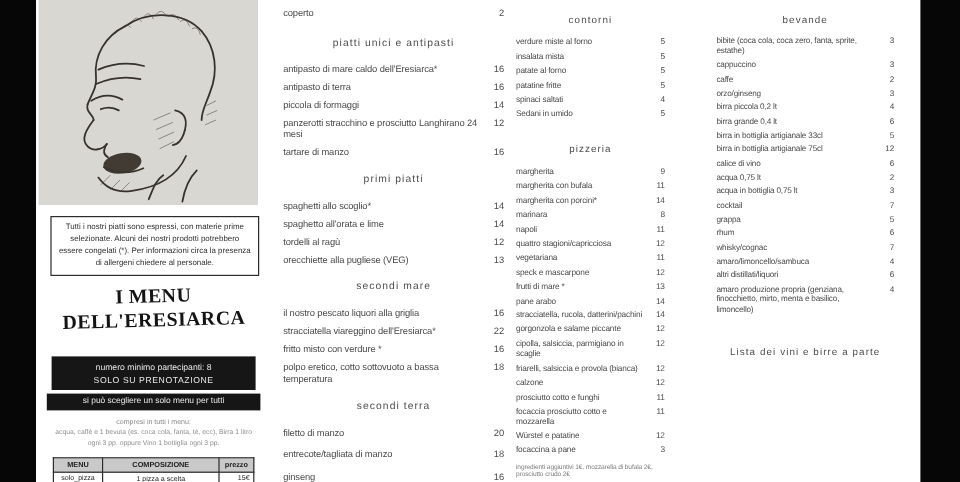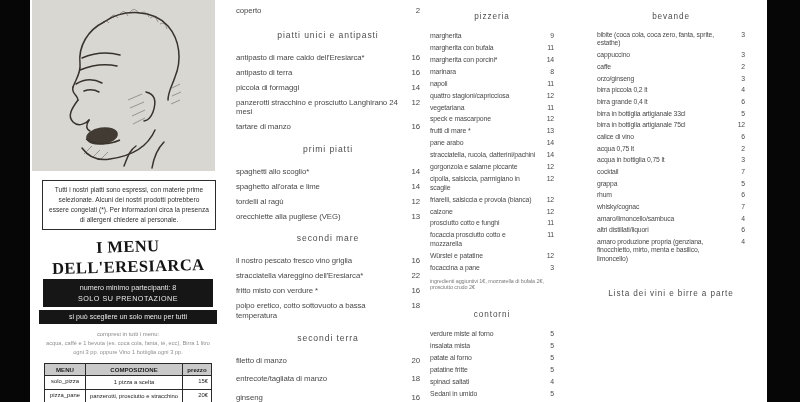--- a/index.html
+++ b/index.html
@@ -10,21 +10,21 @@
   .letterbox.right{right:0;width:33px;}
 
   
   .left-panel{position:absolute;left:30px;top:0;width:196px;}
   .artwork{width:183px;height:171px;margin-left:2px;display:block;}
   .notice{margin:9px 10px 0 12px;border:1px solid #2c2c2c;padding:4px 5px;
           font-size:6.6px;line-height:1.5;text-align:center;color:#2f2f2f;background:#fff;}
   .menu-title{margin-top:7px;text-align:center;font-family:"Liberation Serif",serif;
           font-size:16.5px;font-weight:700;letter-spacing:.4px;color:#141414;
           transform:rotate(-1.6deg);}
-  .banner{width:158px;margin:2px auto 0;background:#161616;color:#e8e8e8;
+  .banner{width:158px;margin:20px auto 0;background:#161616;color:#e8e8e8;
           text-align:center;font-size:7.2px;line-height:1.55;padding:3px 6px;}
   .banner .u{letter-spacing:.5px;}
   .banner2{width:170px;margin:3px auto 0;background:#161616;color:#e8e8e8;
           text-align:center;font-size:7px;line-height:1.4;padding:2px 4px;}
   .included-heading{margin-top:7px;text-align:center;font-size:5.9px;color:#8a8a8a;}
   .included-text{margin:2px 14px 0;text-align:center;font-size:5.7px;line-height:1.55;color:#8f8f8f;}
 
   table.menu-table{margin:7px auto 0;width:168px;border-collapse:collapse;
           font-size:5.9px;color:#1d1d1d;background:#fff;}
   table.menu-table th,table.menu-table td{border:1px solid #2a2a2a;padding:2px 3px;vertical-align:top;}
@@ -177,21 +177,21 @@
             <span class="item-price" data-name="item-price">12</span>
           </div>
           <div class="item-row" data-name="menu-item">
             <span class="item-name" data-name="item-name">orecchiette alla pugliese (VEG)</span>
             <span class="item-price" data-name="item-price">13</span>
           </div>
         </div>
         <div class="section" data-name="menu-section">
           <div class="section-heading" data-name="section-heading">secondi mare</div>
           <div class="item-row" data-name="menu-item">
-            <span class="item-name" data-name="item-name">il nostro pescato fresco vino griglia</span>
+            <span class="item-name" data-name="item-name">il nostro pescato liquori alla griglia</span>
             <span class="item-price" data-name="item-price">16</span>
           </div>
           <div class="item-row" data-name="menu-item">
             <span class="item-name" data-name="item-name">stracciatella viareggino dell'Eresiarca*</span>
             <span class="item-price" data-name="item-price">22</span>
           </div>
           <div class="item-row" data-name="menu-item">
             <span class="item-name" data-name="item-name">fritto misto con verdure *</span>
             <span class="item-price" data-name="item-price">16</span>
           </div>
@@ -211,20 +211,47 @@
             <span class="item-price" data-name="item-price">18</span>
           </div>
           <div class="item-row" data-name="menu-item">
             <span class="item-name" data-name="item-name">ginseng</span>
             <span class="item-price" data-name="item-price">16</span>
           </div>
         </div>
       </section>
       <section class="menu-col" data-name="column-contorni-pizzeria">
         <div class="section" data-name="menu-section">
+          <div class="section-heading" data-name="section-heading">contorni</div>
+          <div class="item-row" data-name="menu-item">
+            <span class="item-name" data-name="item-name">verdure miste al forno</span>
+            <span class="item-price" data-name="item-price">5</span>
+          </div>
+          <div class="item-row" data-name="menu-item">
+            <span class="item-name" data-name="item-name">insalata mista</span>
+            <span class="item-price" data-name="item-price">5</span>
+          </div>
+          <div class="item-row" data-name="menu-item">
+            <span class="item-name" data-name="item-name">patate al forno</span>
+            <span class="item-price" data-name="item-price">5</span>
+          </div>
+          <div class="item-row" data-name="menu-item">
+            <span class="item-name" data-name="item-name">patatine fritte</span>
+            <span class="item-price" data-name="item-price">5</span>
+          </div>
+          <div class="item-row" data-name="menu-item">
+            <span class="item-name" data-name="item-name">spinaci saltati</span>
+            <span class="item-price" data-name="item-price">4</span>
+          </div>
+          <div class="item-row" data-name="menu-item">
+            <span class="item-name" data-name="item-name">Sedani in umido</span>
+            <span class="item-price" data-name="item-price">5</span>
+          </div>
+        </div>
+        <div class="section" data-name="menu-section">
           <div class="section-heading" data-name="section-heading">pizzeria</div>
           <div class="item-row" data-name="menu-item">
             <span class="item-name" data-name="item-name">margherita</span>
             <span class="item-price" data-name="item-price">9</span>
           </div>
           <div class="item-row" data-name="menu-item">
             <span class="item-name" data-name="item-name">margherita con bufala</span>
             <span class="item-price" data-name="item-price">11</span>
           </div>
           <div class="item-row" data-name="menu-item">
@@ -289,47 +316,20 @@
           </div>
           <div class="item-row" data-name="menu-item">
             <span class="item-name" data-name="item-name">Würstel e patatine</span>
             <span class="item-price" data-name="item-price">12</span>
           </div>
           <div class="item-row" data-name="menu-item">
             <span class="item-name" data-name="item-name">focaccina a pane</span>
             <span class="item-price" data-name="item-price">3</span>
           </div>
           <div class="footnote" data-name="pizzeria-footnote">ingredienti aggiuntivi 1€, mozzarella di bufala 2€, prosciutto crudo 2€</div>
-        </div>
-        <div class="section" data-name="menu-section">
-          <div class="section-heading" data-name="section-heading">contorni</div>
-          <div class="item-row" data-name="menu-item">
-            <span class="item-name" data-name="item-name">verdure miste al forno</span>
-            <span class="item-price" data-name="item-price">5</span>
-          </div>
-          <div class="item-row" data-name="menu-item">
-            <span class="item-name" data-name="item-name">insalata mista</span>
-            <span class="item-price" data-name="item-price">5</span>
-          </div>
-          <div class="item-row" data-name="menu-item">
-            <span class="item-name" data-name="item-name">patate al forno</span>
-            <span class="item-price" data-name="item-price">5</span>
-          </div>
-          <div class="item-row" data-name="menu-item">
-            <span class="item-name" data-name="item-name">patatine fritte</span>
-            <span class="item-price" data-name="item-price">5</span>
-          </div>
-          <div class="item-row" data-name="menu-item">
-            <span class="item-name" data-name="item-name">spinaci saltati</span>
-            <span class="item-price" data-name="item-price">4</span>
-          </div>
-          <div class="item-row" data-name="menu-item">
-            <span class="item-name" data-name="item-name">Sedani in umido</span>
-            <span class="item-price" data-name="item-price">5</span>
-          </div>
         </div>
       </section>
       <section class="menu-col" data-name="column-bevande">
         <div class="section" data-name="menu-section">
           <div class="section-heading" data-name="section-heading">bevande</div>
           <div class="item-row" data-name="menu-item">
             <span class="item-name" data-name="item-name">bibite (coca cola, coca zero, fanta, sprite, estathe)</span>
             <span class="item-price" data-name="item-price">3</span>
           </div>
           <div class="item-row" data-name="menu-item">

